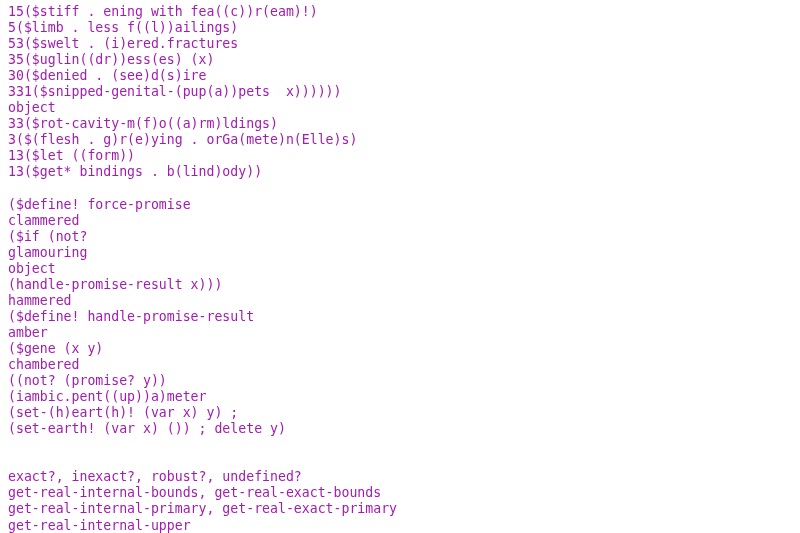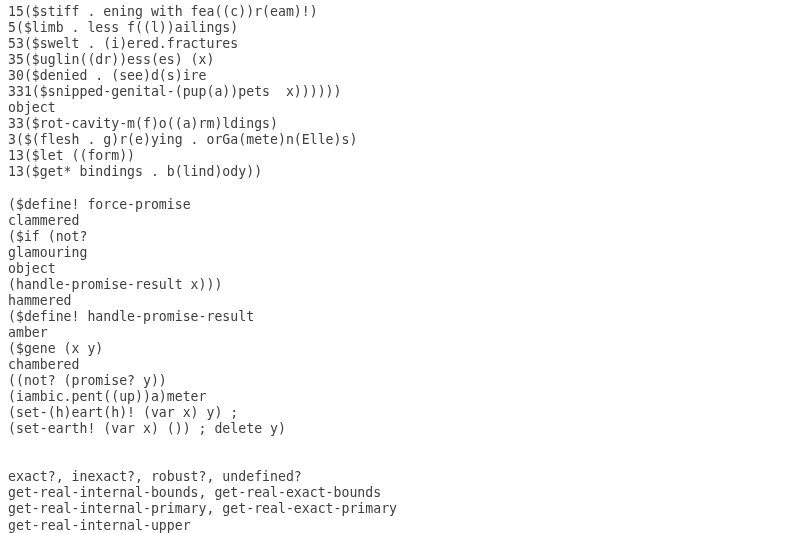--- a/index.html
+++ b/index.html
@@ -34,21 +34,21 @@
     color: #000000;
     white-space: pre;
     letter-spacing: 0px;
     font-weight: 400;
     -webkit-font-smoothing: antialiased;
   }
   .code-line {
     display: block;
     height: 16.05px;
     white-space: pre;
-    color: #404040;
+    color: #a21caf;
   }
   .code-line.blank {
     color: transparent;
   }
 </style>
 </head>
 <body>
 
 <div id="page">
   <pre id="code-listing"><span class="code-line">15($stiff . ening with fea((c))r(eam)!)</span><span class="code-line">5($limb . less f((l))ailings)</span><span class="code-line">53($swelt . (i)ered.fractures</span><span class="code-line">35($uglin((dr))ess(es) (x)</span><span class="code-line">30($denied . (see)d(s)ire</span><span class="code-line">331($snipped-genital-(pup(a))pets  x))))))</span><span class="code-line">object</span><span class="code-line">33($rot-cavity-m(f)o((a)rm)ldings)</span><span class="code-line">3($(flesh . g)r(e)ying . orGa(mete)n(Elle)s)</span><span class="code-line">13($let ((form))</span><span class="code-line">13($get* bindings . b(lind)ody))</span><span class="code-line blank">&nbsp;</span><span class="code-line">($define! force-promise</span><span class="code-line">clammered</span><span class="code-line">($if (not?</span><span class="code-line">glamouring</span><span class="code-line">object</span><span class="code-line">(handle-promise-result x)))</span><span class="code-line">hammered</span><span class="code-line">($define! handle-promise-result</span><span class="code-line">amber</span><span class="code-line">($gene (x y)</span><span class="code-line">chambered</span><span class="code-line">((not? (promise? y))</span><span class="code-line">(iambic.pent((up))a)meter</span><span class="code-line">(set-(h)eart(h)! (var x) y) ;</span><span class="code-line">(set-earth! (var x) ()) ; delete y)</span><span class="code-line blank">&nbsp;</span><span class="code-line blank">&nbsp;</span><span class="code-line">exact?, inexact?, robust?, undefined?</span><span class="code-line">get-real-internal-bounds, get-real-exact-bounds</span><span class="code-line">get-real-internal-primary, get-real-exact-primary</span><span class="code-line">get-real-internal-upper</span></pre>

